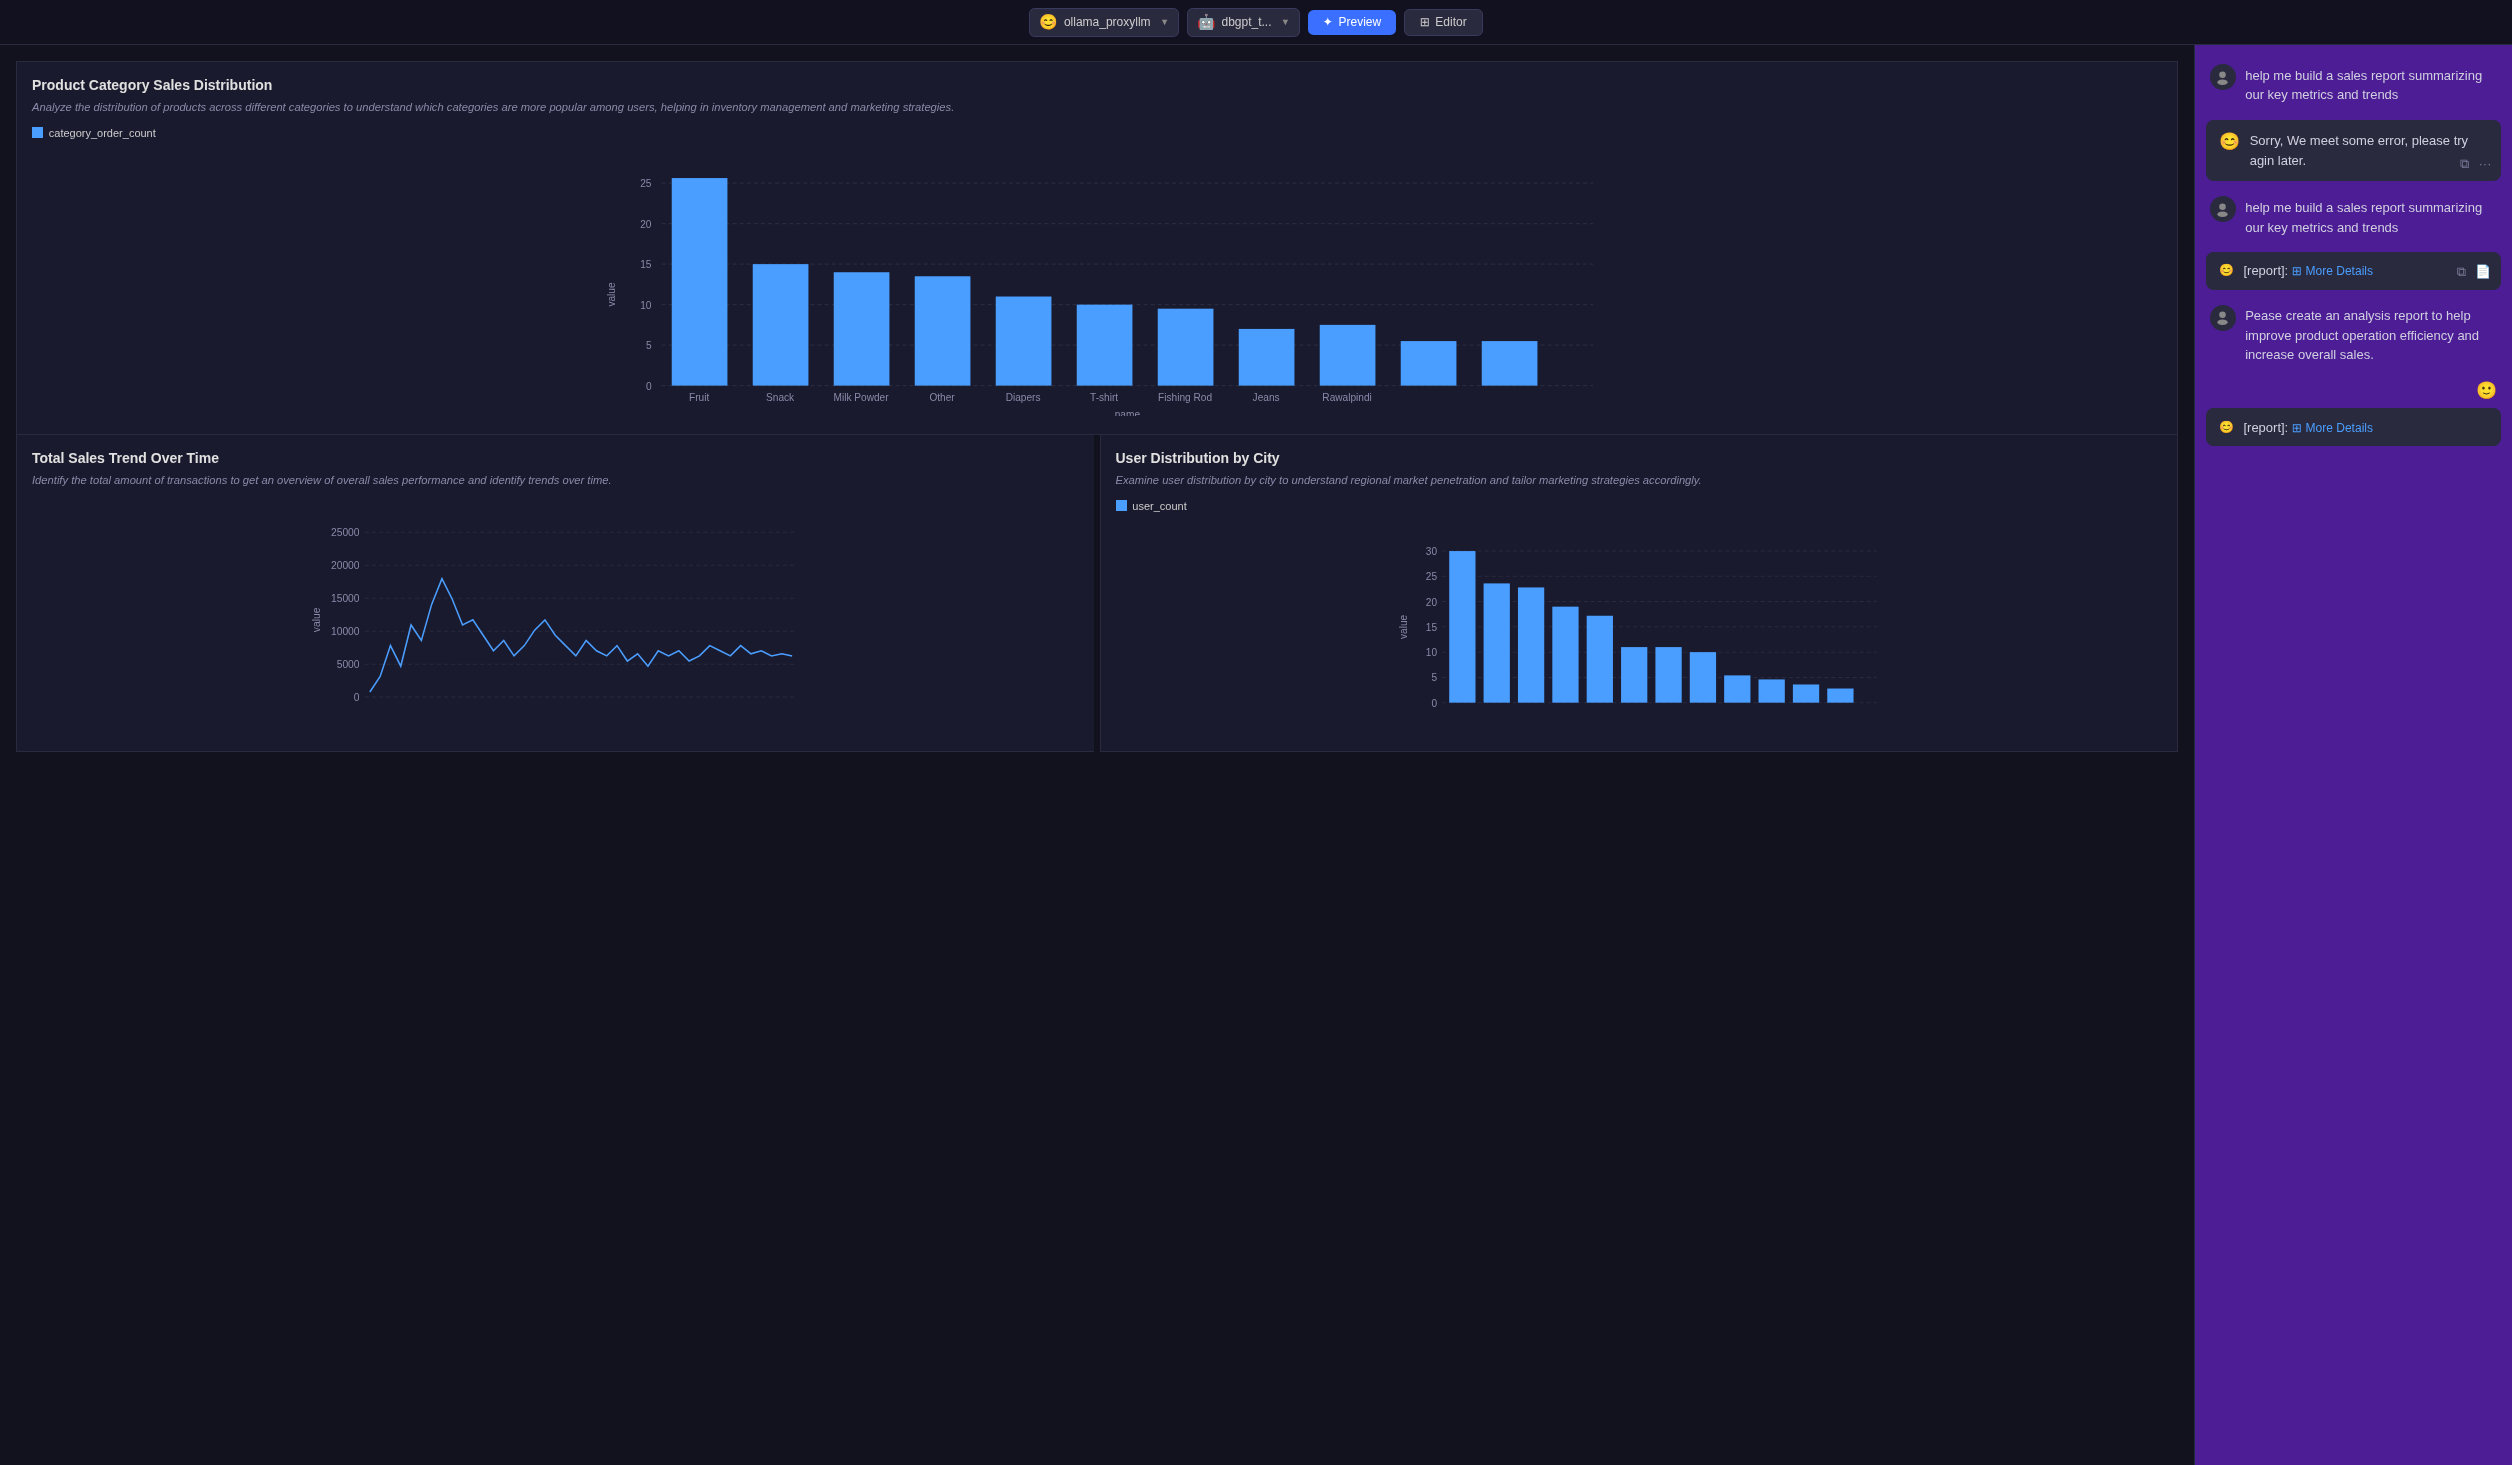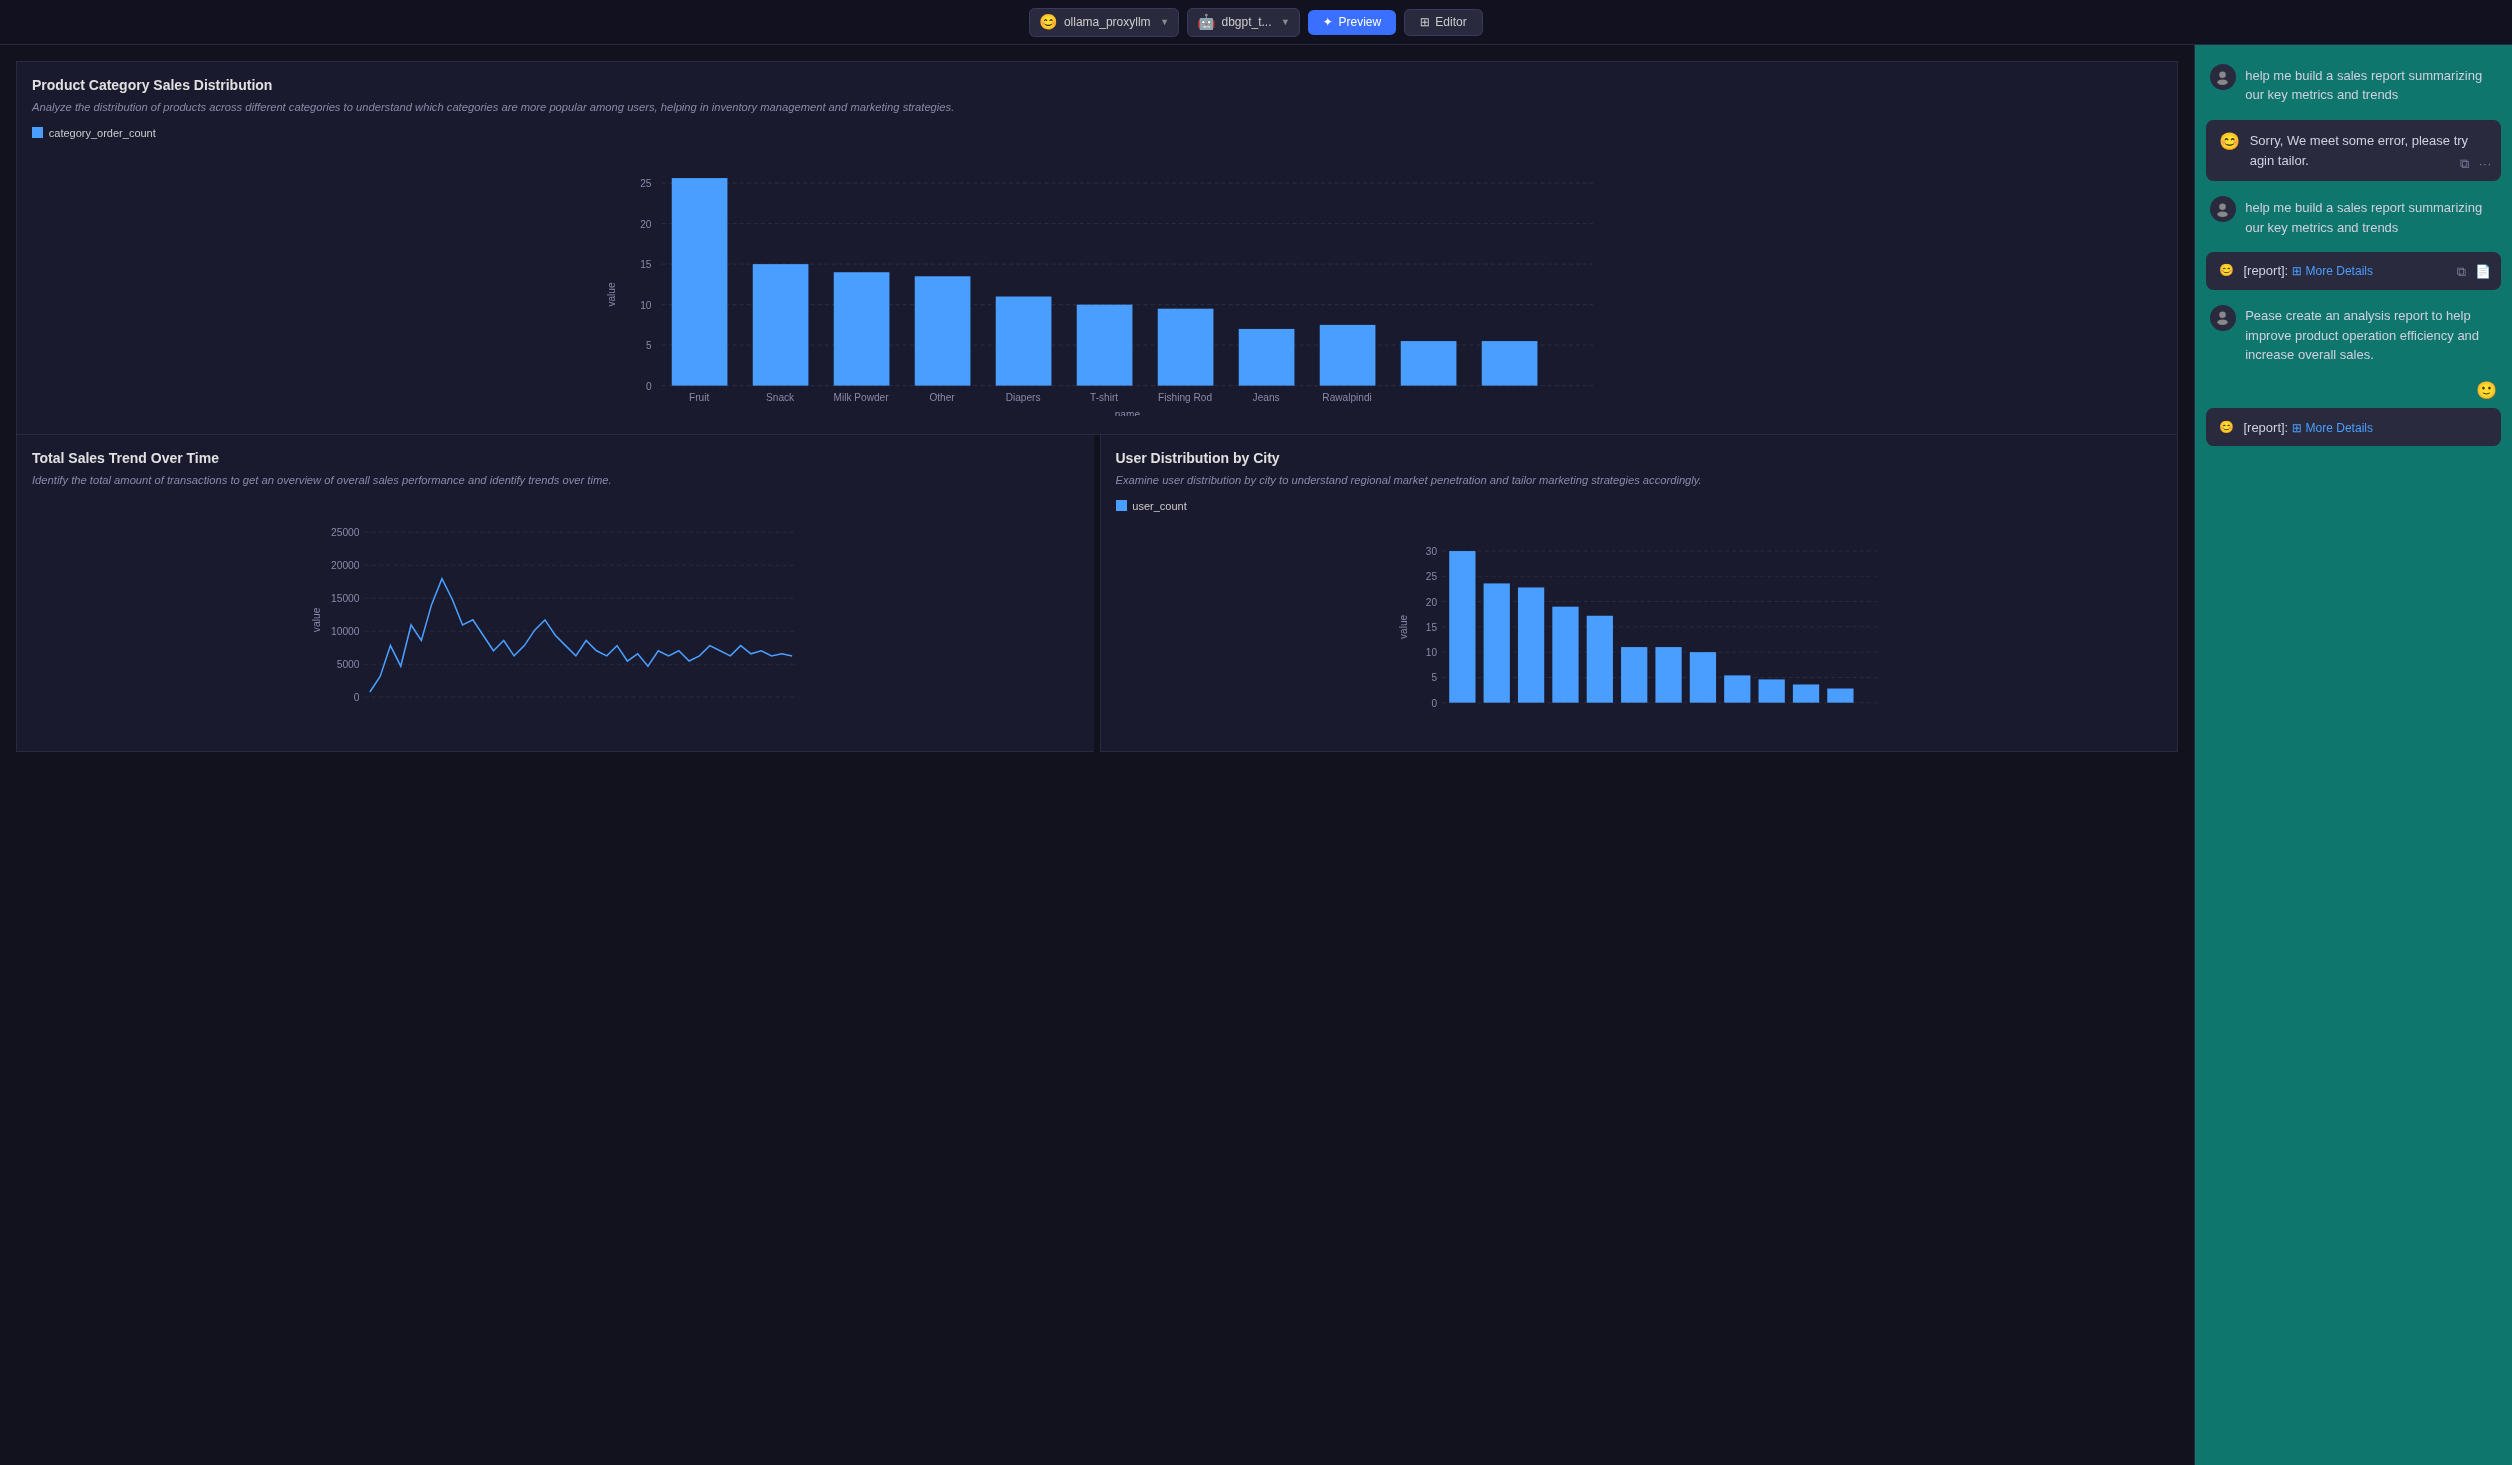--- a/index.html
+++ b/index.html
@@ -111,21 +111,21 @@
     }
     .bottom-chart-card {
       flex: 1;
       background: #1a1a2e;
       border: 0.9px solid #2a2a3e;
       border-top: none;
       padding: 15px;
     }
     .sidebar {
       width: 318px;
-      background: #0f766e;
+      background: #4c1d95;
       border-left: 0.9px solid #2a2a3e;
       display: flex;
       flex-direction: column;
       overflow-y: auto;
       padding: 11.2px;
       gap: 7.5px;
     }
     .chat-msg-user {
       display: flex;
       align-items: flex-start;
@@ -390,21 +390,21 @@
         <svg width="15" height="15" viewBox="0 0 16 16">
           <circle cx="8" cy="5" r="3.5" fill="#888"></circle>
           <ellipse cx="8" cy="13" rx="5.5" ry="3" fill="#888"></ellipse>
         </svg>
       </div>
       <div class="text">help me build a sales report summarizing our key metrics and trends</div>
     </div>
 
     <div class="chat-msg-bot">
       <div class="bot-avatar">😊</div>
-      <div class="text">Sorry, We meet some error, please try agin tailor.</div>
+      <div class="text">Sorry, We meet some error, please try agin later.</div>
       <div class="actions">
         <span style="cursor:pointer;">⧉</span>
         <span style="cursor:pointer;">···</span>
       </div>
     </div>
 
     <div class="chat-msg-user">
       <div class="avatar">
         <svg width="15" height="15" viewBox="0 0 16 16">
           <circle cx="8" cy="5" r="3.5" fill="#888"></circle>

